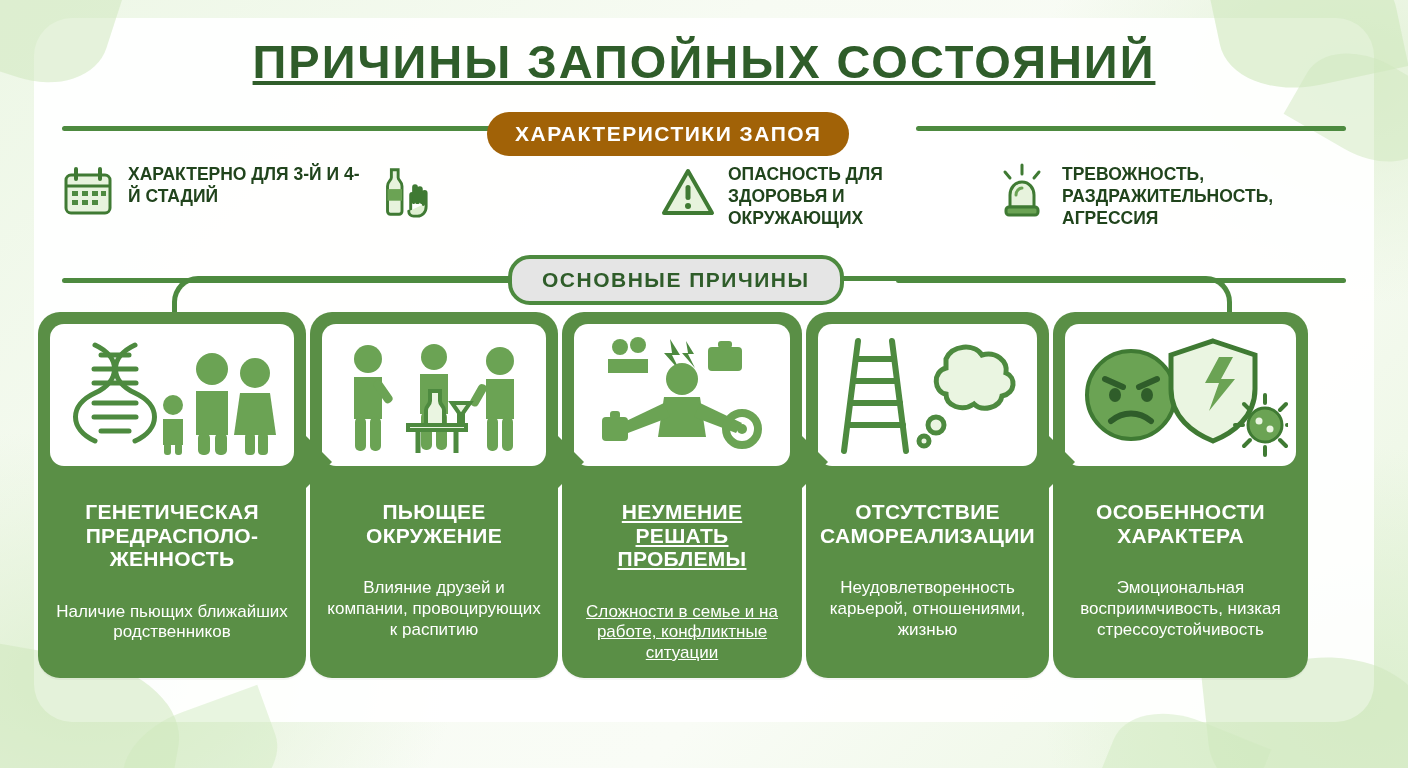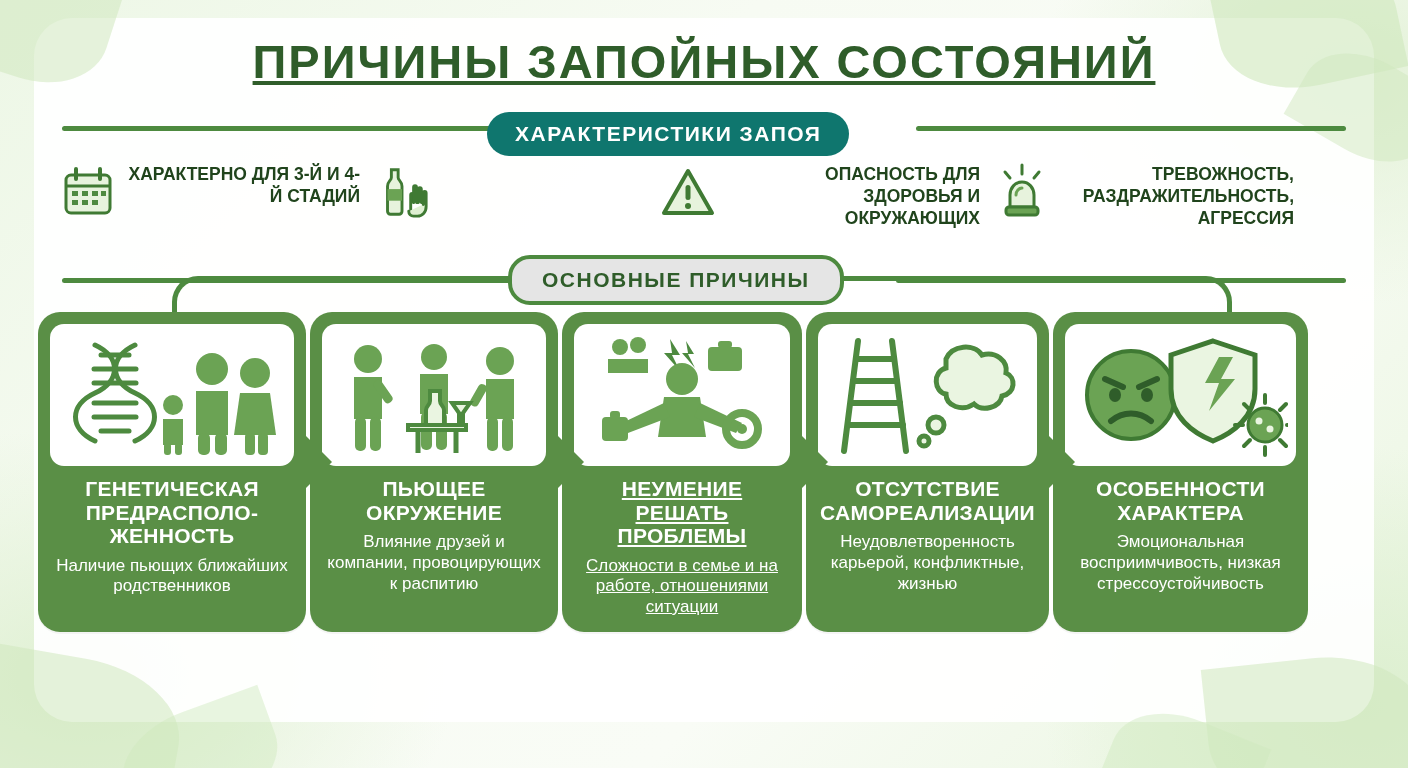--- a/index.html
+++ b/index.html
@@ -50,21 +50,21 @@
 
   
   .rule {
     position: absolute;
     height: 5px;
     background: #4d8a3f;
     border-radius: 3px;
   }
   .pill {
     position: absolute;
-    background: #0f766e;
+    background: #a16207;
     color: #fff;
     font-weight: 800;
     font-size: 21px;
     letter-spacing: 1.5px;
     padding: 10px 28px;
     border-radius: 22px;
     text-transform: uppercase;
     white-space: nowrap;
   }
   .pill.outlined {
@@ -73,21 +73,20 @@
     border: 4px solid #4d8a3f;
     padding: 9px 30px;
   }
 
   
   .char-row {
     position: absolute;
     top: 160px; left: 60px; right: 40px;
     display: flex;
     gap: 14px;
-    text-align: right;
   }
   .char {
     display: flex;
     align-items: flex-start;
     gap: 12px;
   }
   .char-ico { flex: 0 0 auto; width: 56px; height: 64px; display:flex; align-items:center; justify-content:center; }
   .char-txt {
     font-weight: 800;
     font-size: 17.5px;
@@ -118,20 +117,21 @@
     z-index: 2;
   }
   .card {
     position: relative;
     background: #5a8f46;
     border-radius: 22px;
     padding: 12px 12px 14px 12px;
     display: flex; flex-direction: column;
     color: #fff;
     box-shadow: 0 2px 0 rgba(0,0,0,.04);
+    gap: 23px;
   }
   .card .imgbox {
     background: #ffffff;
     border-radius: 14px;
     height: 142px;
     display: flex; align-items: center; justify-content: center;
     overflow: hidden;
   }
   .card h3 {
     font-size: 21px;
@@ -339,21 +339,21 @@
             <path d="M118 72l42 20-6 10-42-16z"></path>
             <rect x="96" y="66" width="8" height="30"></rect>
             <rect x="20" y="86" width="26" height="24" rx="4"></rect>
             <rect x="28" y="80" width="10" height="8" rx="3"></rect>
             <circle cx="160" cy="98" r="16" fill="none" stroke="#6ba354" stroke-width="8"></circle>
             <circle cx="160" cy="98" r="5"></circle>
           </g>
         </svg>
       </div>
       <h3>НЕУМЕНИЕ РЕШАТЬ ПРОБЛЕМЫ</h3>
-      <p>Сложности в семье и на работе, отношениями ситуации</p>
+      <p>Сложности в семье и на работе, конфликтные ситуации</p>
       <div class="arrow"></div>
     </div>
 
     <div class="card w4">
       <div class="imgbox">
         <svg width="200" height="125" viewBox="0 0 200 125">
           <g stroke="#4d8a3f" stroke-width="6" stroke-linecap="round" fill="none">
             <line x1="30" y1="8" x2="16" y2="118"></line>
             <line x1="64" y1="8" x2="78" y2="118"></line>
             <line x1="30" y1="26" x2="66" y2="26"></line>
@@ -362,21 +362,21 @@
             <line x1="21" y1="92" x2="75" y2="92"></line>
           </g>
           <g fill="#eaf5e1" stroke="#4d8a3f" stroke-width="5">
             <path d="M118 26c6-14 28-16 36-4 14-4 26 6 24 18 10 4 10 20-4 23-2 12-20 16-28 8-12 8-28 2-28-10-12-2-14-22 0-26z"></path>
             <circle cx="108" cy="92" r="8"></circle>
             <circle cx="96" cy="108" r="5"></circle>
           </g>
         </svg>
       </div>
       <h3>ОТСУТСТВИЕ САМОРЕАЛИЗАЦИИ</h3>
-      <p>Неудовлетворенность карьерой, конфликтные, жизнью</p>
+      <p>Неудовлетворенность карьерой, отношениями, жизнью</p>
       <div class="arrow"></div>
     </div>
 
     <div class="card w5">
       <div class="imgbox">
         <svg width="215" height="125" viewBox="0 0 215 125">
           <circle cx="58" cy="62" r="44" fill="#6ba354" stroke="#3f7a33" stroke-width="4"></circle>
           <path d="M32 46l18 8M84 46L66 54" stroke="#2f5d2a" stroke-width="6" stroke-linecap="round"></path>
           <ellipse cx="42" cy="62" rx="6" ry="7" fill="#2f5d2a"></ellipse>
           <ellipse cx="74" cy="62" rx="6" ry="7" fill="#2f5d2a"></ellipse>

